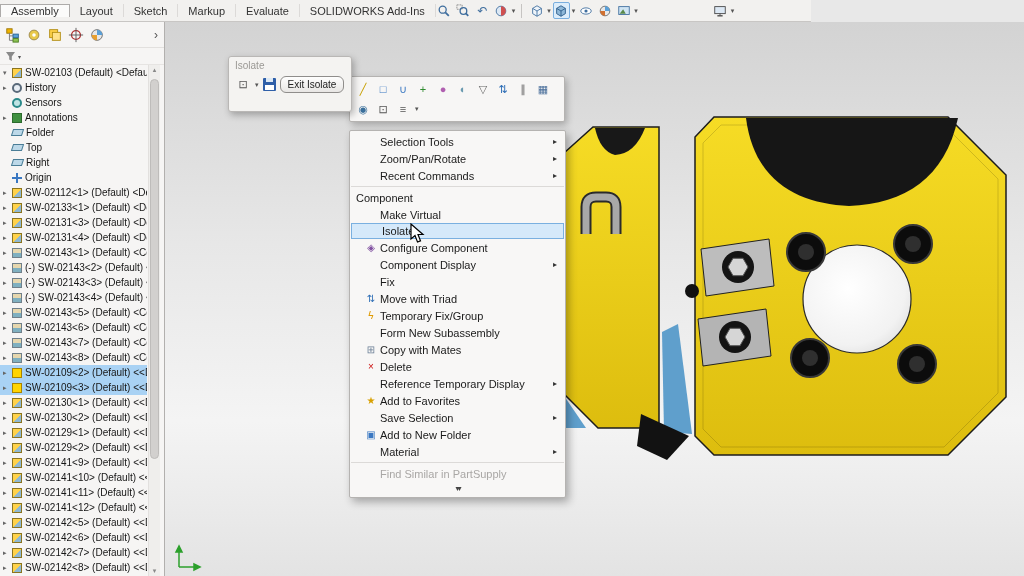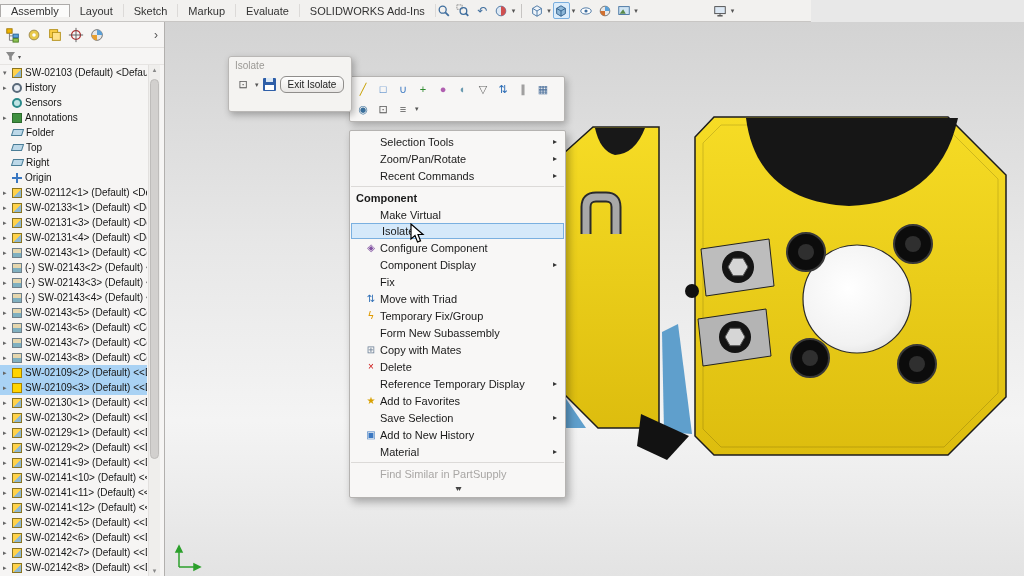--- a/index.html
+++ b/index.html
@@ -82,21 +82,21 @@
   .ct-row { display:flex; align-items:center; gap:4px; height:20px; }
   .gicon { width:16px; height:16px; display:flex; align-items:center; justify-content:center;
     font-size:11px; line-height:1; }
 
   #context-menu { position:absolute; left:349px; top:130px; width:217px;
     background:#f8f7f6; border:1px solid #b5b3b1; box-shadow:3px 4px 9px rgba(0,0,0,.3);
     z-index:7; padding:2px 0; border-radius:2px; }
   .mi { height:17px; display:flex; align-items:center; padding:0 8px 0 12px; font-size:11px; color:#1a1a1a; }
   .mic { width:18px; flex:none; font-size:10px; text-align:center; line-height:1; }
   .marrow { margin-left:auto; font-size:8px; color:#333; }
-  .mi.header { font-weight:bold; padding-left:6px; }
+  .mi.header { font-weight:normal; padding-left:6px; }
   .mi.highlighted { background:#d5e9fa; border:1px solid #7ab0e0; height:16px; margin:0 1px; }
   .mi.disabled { color:#a9a7a5; }
   .msep { height:1px; background:#dcdad8; margin:2px 1px; }
   .chevron-row { height:13px; display:flex; align-items:center; justify-content:center;
     color:#444; font-size:8px; letter-spacing:-2px; }
 
   #cursor { position:absolute; left:410px; top:223px; z-index:20; }
 </style>
 </head>
 <body>
@@ -570,21 +570,21 @@
       <span class="mic" style="color: rgb(216, 160, 0);">★</span>
       <span>Add to Favorites</span>
     </div>
     <div class="mi">
       <span class="mic"></span>
       <span>Save Selection</span>
       <span class="marrow">▸</span>
     </div>
     <div class="mi">
       <span class="mic" style="color: rgb(58, 120, 194);">▣</span>
-      <span>Add to New History</span>
+      <span>Add to New Folder</span>
     </div>
     <div class="mi">
       <span class="mic"></span>
       <span>Material</span>
       <span class="marrow">▸</span>
     </div>
     <div class="msep"></div>
     <div class="mi disabled">
       <span class="mic"></span>
       <span>Find Similar in PartSupply</span>

